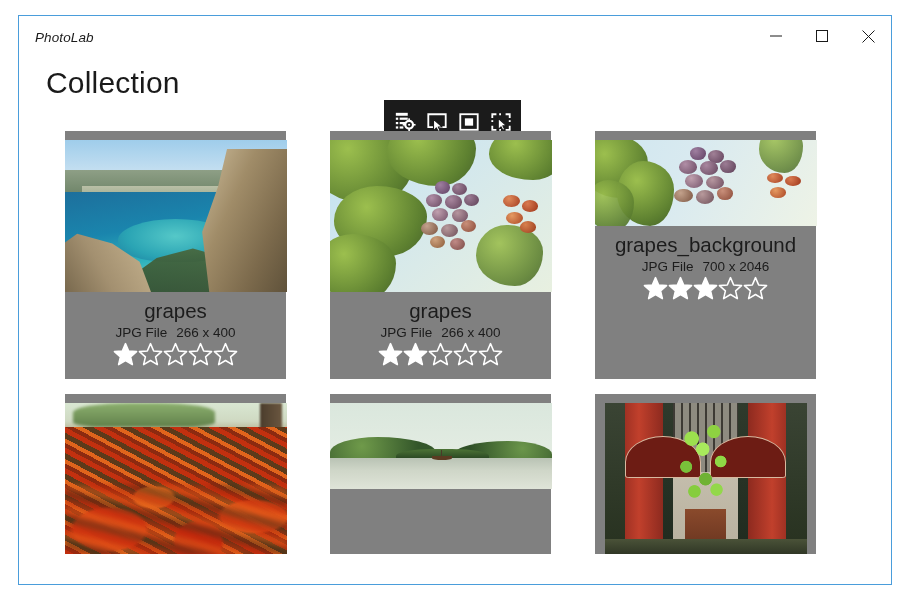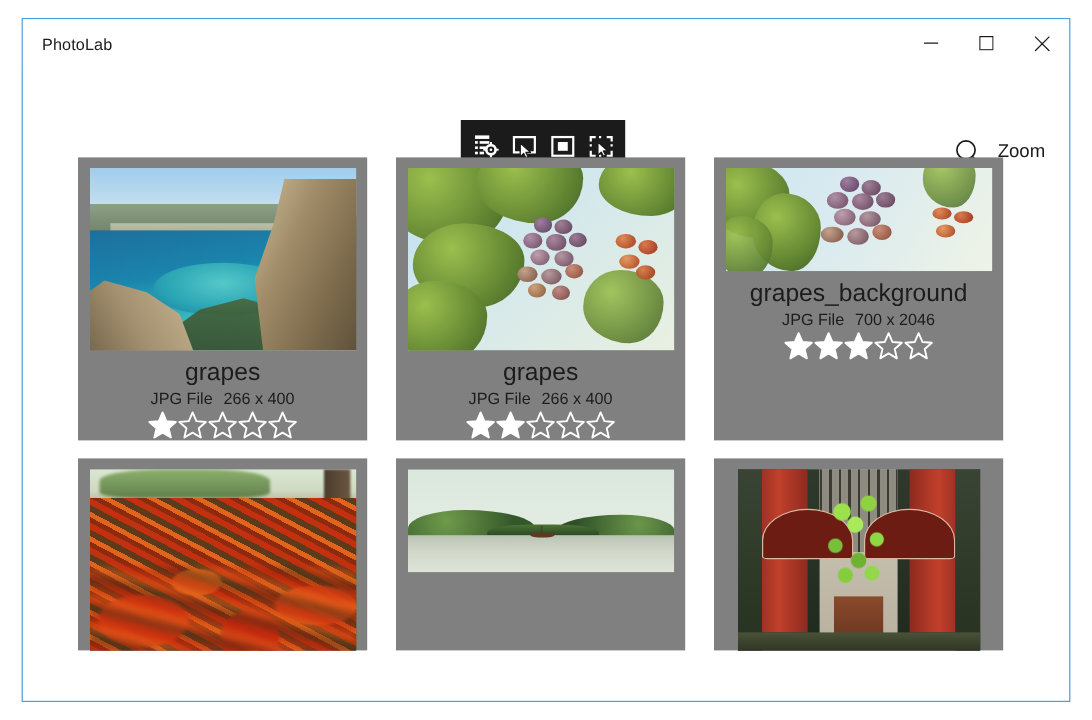--- a/index.html
+++ b/index.html
@@ -30,20 +30,21 @@
     border: 1px solid #4a9ddb;
     overflow: hidden;
   }
 
   .titlebar {
     position: relative;
     height: 43px;
     background: #ffffff;
     display: flex;
     align-items: flex-start;
+    font-style: italic;
   }
 
   .titlebar-text {
     margin-left: 16px;
     margin-top: 14px;
     font-size: 13.5px;
     color: #1b1b1b;
     letter-spacing: .1px;
     font-family: "Liberation Sans", sans-serif;
     white-space: nowrap;
@@ -156,26 +157,26 @@
 
   .grid {
     display: grid;
     grid-template-columns: repeat(3, 250px);
     gap: 15px 15px;
     padding-left: 46px;
     padding-top: 0px;
   }
 
   .card {
-    width: 241px;
+    width: 221px;
     background: #808080;
     display: flex;
     flex-direction: column;
     align-items: center;
-    padding: 9px 9px 0 9px;
+    padding: 9px 9px 12px 9px;
     cursor: default;
   }
   .card.row2 { height: 160px; padding-bottom: 0; }
 
   .thumb-wrap {
     width: 222px;
     height: 152px;
     display: flex;
     align-items: center;
     justify-content: center;
@@ -342,20 +343,21 @@
         <div class="win-btn">
           <svg width="13" height="13" viewBox="0 0 13 13">
             <line x1="0.5" y1="0.5" x2="12.5" y2="12.5" stroke="#1a1a1a" stroke-width="1"></line>
             <line x1="12.5" y1="0.5" x2="0.5" y2="12.5" stroke="#1a1a1a" stroke-width="1"></line>
           </svg>
         </div>
       </div>
     </div>
 
     <div class="header">
+      <div class="page-title">Collection</div>
 
       <div class="commandbar">
         <div class="commandbar-icons">
 
           <div class="cmd-icon">
             <svg width="22" height="22" viewBox="0 0 24 24">
               <rect x="2" y="2" width="13" height="3.2" fill="#ffffff"></rect>
               <rect x="2" y="7.2" width="2.6" height="2.4" fill="#ffffff"></rect>
               <rect x="6.2" y="7.2" width="8.8" height="2.4" fill="#ffffff"></rect>
               <rect x="2" y="12" width="2.6" height="2.4" fill="#ffffff"></rect>
@@ -400,29 +402,20 @@
                 <path d="M10 20.5 H14" stroke-dasharray="2 2"></path>
               </g>
               <path d="M9.0 8.0 L9.0 20.2 L12.0 17.2 L14.0 21.0 L16.0 19.9 L14.0 16.2 L18.1 16.1 Z" fill="#ffffff" stroke="#1b1b1b" stroke-width="1.2" stroke-linejoin="round"></path>
             </svg>
           </div>
 
         </div>
         <div class="commandbar-grip"></div>
       </div>
 
-      <div class="zoom-control">
-        <span class="zoom-icon">
-          <svg width="26" height="26" viewBox="0 0 26 26">
-            <circle cx="11" cy="11" r="7.6" fill="none" stroke="#1a1a1a" stroke-width="1.4"></circle>
-            <line x1="16.4" y1="16.4" x2="23" y2="23.5" stroke="#1a1a1a" stroke-width="1.4"></line>
-          </svg>
-        </span>
-        <span class="zoom-label">Zoom</span>
-      </div>
     </div>
 
     <div class="gallery">
       <div class="grid">
 
         <div class="card">
           <div class="thumb-wrap">
             <div class="thumb" style="width:222px;height:152px">
               <div class="scene">
                 <div class="cliff-sky"></div>

